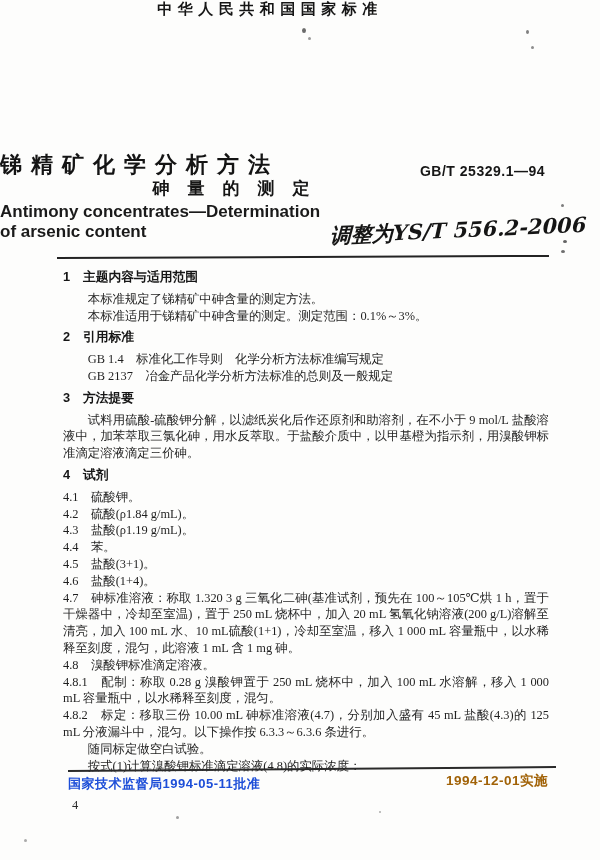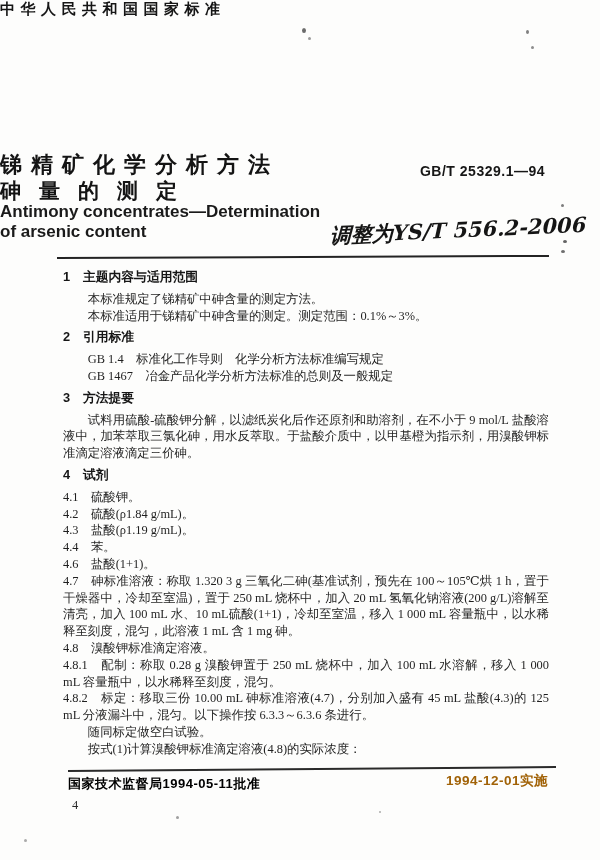--- a/index.html
+++ b/index.html
@@ -7,36 +7,36 @@
     position:relative;
     width:600px;height:860px;
     background:#fdfdfc;
     overflow:hidden;
     font-family:"Liberation Serif","DejaVu Serif",serif;
     color:#1f1f1f;
   }
   
   .org-line{
     position:absolute;left:0;top:103;width:540px;
-    text-align:left;
+    text-align:center;
     font-family:"Liberation Sans","DejaVu Sans",sans-serif;
     font-weight:700;font-size:15px;letter-spacing:5.5px;
     color:#161616;
   }
   .title-1{
     position:absolute;left:0;top:150px;width:540px;
     font-family:"Liberation Sans","DejaVu Sans",sans-serif;
     font-weight:700;font-size:22px;letter-spacing:9px;
     color:#141414;
   }
   .title-2{
     position:absolute;left:0;top:177px;width:480px;
-    text-align:left;
+    text-align:center;
     font-family:"Liberation Sans","DejaVu Sans",sans-serif;
-    font-weight:700;font-size:21px;letter-spacing:18px;
+    font-weight:700;font-size:17px;letter-spacing:18px;
     color:#141414;
   }
   .std-number{
     position:absolute;right:55px;top:163px;
     font-family:"Liberation Sans","DejaVu Sans",sans-serif;
     font-weight:700;font-size:14px;letter-spacing:0.5px;
     color:#161616;
   }
   .subtitle-en{
     position:absolute;left:0;top:202px;width:515px;
@@ -76,21 +76,21 @@
   
   .rule-bottom{
     position:absolute;left:68px;top:768px;width:488px;height:1.6px;
     background:#2a2a2a;
     transform:rotate(-0.45deg);
   }
   .approval{
     position:absolute;left:68px;top:775px;
     font-family:"Liberation Sans","DejaVu Sans",sans-serif;
     font-weight:700;font-size:13px;letter-spacing:0.5px;
-    color:#000000;
+    color:#1d4ed8;
   }
   .implementation{
     position:absolute;right:52px;top:772px;
     font-family:"Liberation Sans","DejaVu Sans",sans-serif;
     font-weight:700;font-size:13.5px;letter-spacing:0.5px;
     color:#a16207;
   }
   .page-number{
     position:absolute;left:72px;top:798px;
     font-size:12.5px;color:#2a2a2a;
@@ -113,29 +113,30 @@
   </div>
   <div class="handwritten">调整为YS/T 556.2-2006</div>
   <div class="rule-top"></div>
 
   <div class="body-text">
     <div class="blk h">1　主题内容与适用范围</div>
     <div class="blk ind">本标准规定了锑精矿中砷含量的测定方法。</div>
     <div class="blk ind">本标准适用于锑精矿中砷含量的测定。测定范围：0.1%～3%。</div>
     <div class="blk h">2　引用标准</div>
     <div class="blk ind">GB 1.4　标准化工作导则　化学分析方法标准编写规定</div>
-    <div class="blk ind">GB 1467　冶金产品化学分析方法标准的总则及一般规定</div>
+    <div class="blk ind">GB 2137　冶金产品化学分析方法标准的总则及一般规定</div>
     <div class="blk h">3　方法提要</div>
     <div class="blk ind">试料用硫酸-硫酸钾分解，以滤纸炭化后作还原剂和助溶剂，在不小于 9 mol/L 盐酸溶液中，加苯萃取三氯化砷，用水反萃取。于盐酸介质中，以甲基橙为指示剂，用溴酸钾标准滴定溶液滴定三价砷。</div>
     <div class="blk h">4　试剂</div>
     <div class="blk">4.1　硫酸钾。</div>
     <div class="blk">4.2　硫酸(ρ1.84 g/mL)。</div>
     <div class="blk">4.3　盐酸(ρ1.19 g/mL)。</div>
     <div class="blk">4.4　苯。</div>
-    <div class="blk">4.6　盐酸(1+1)。</div>
+    <div class="blk">4.5　盐酸(3+1)。</div>
+    <div class="blk">4.6　盐酸(1+4)。</div>
     <div class="blk">4.7　砷标准溶液：称取 1.320 3 g 三氧化二砷(基准试剂，预先在 100～105℃烘 1 h，置于干燥器中，冷却至室温)，置于 250 mL 烧杯中，加入 20 mL 氢氧化钠溶液(200 g/L)溶解至清亮，加入 100 mL 水、10 mL硫酸(1+1)，冷却至室温，移入 1 000 mL 容量瓶中，以水稀释至刻度，混匀，此溶液 1 mL 含 1 mg 砷。</div>
     <div class="blk">4.8　溴酸钾标准滴定溶液。</div>
     <div class="blk">4.8.1　配制：称取 0.28 g 溴酸钾置于 250 mL 烧杯中，加入 100 mL 水溶解，移入 1 000 mL 容量瓶中，以水稀释至刻度，混匀。</div>
     <div class="blk">4.8.2　标定：移取三份 10.00 mL 砷标准溶液(4.7)，分别加入盛有 45 mL 盐酸(4.3)的 125 mL 分液漏斗中，混匀。以下操作按 6.3.3～6.3.6 条进行。</div>
     <div class="blk ind">随同标定做空白试验。</div>
     <div class="blk ind">按式(1)计算溴酸钾标准滴定溶液(4.8)的实际浓度：</div>
   </div>
 
   <div class="rule-bottom"></div>
   <div class="approval">国家技术监督局1994-05-11批准</div>

